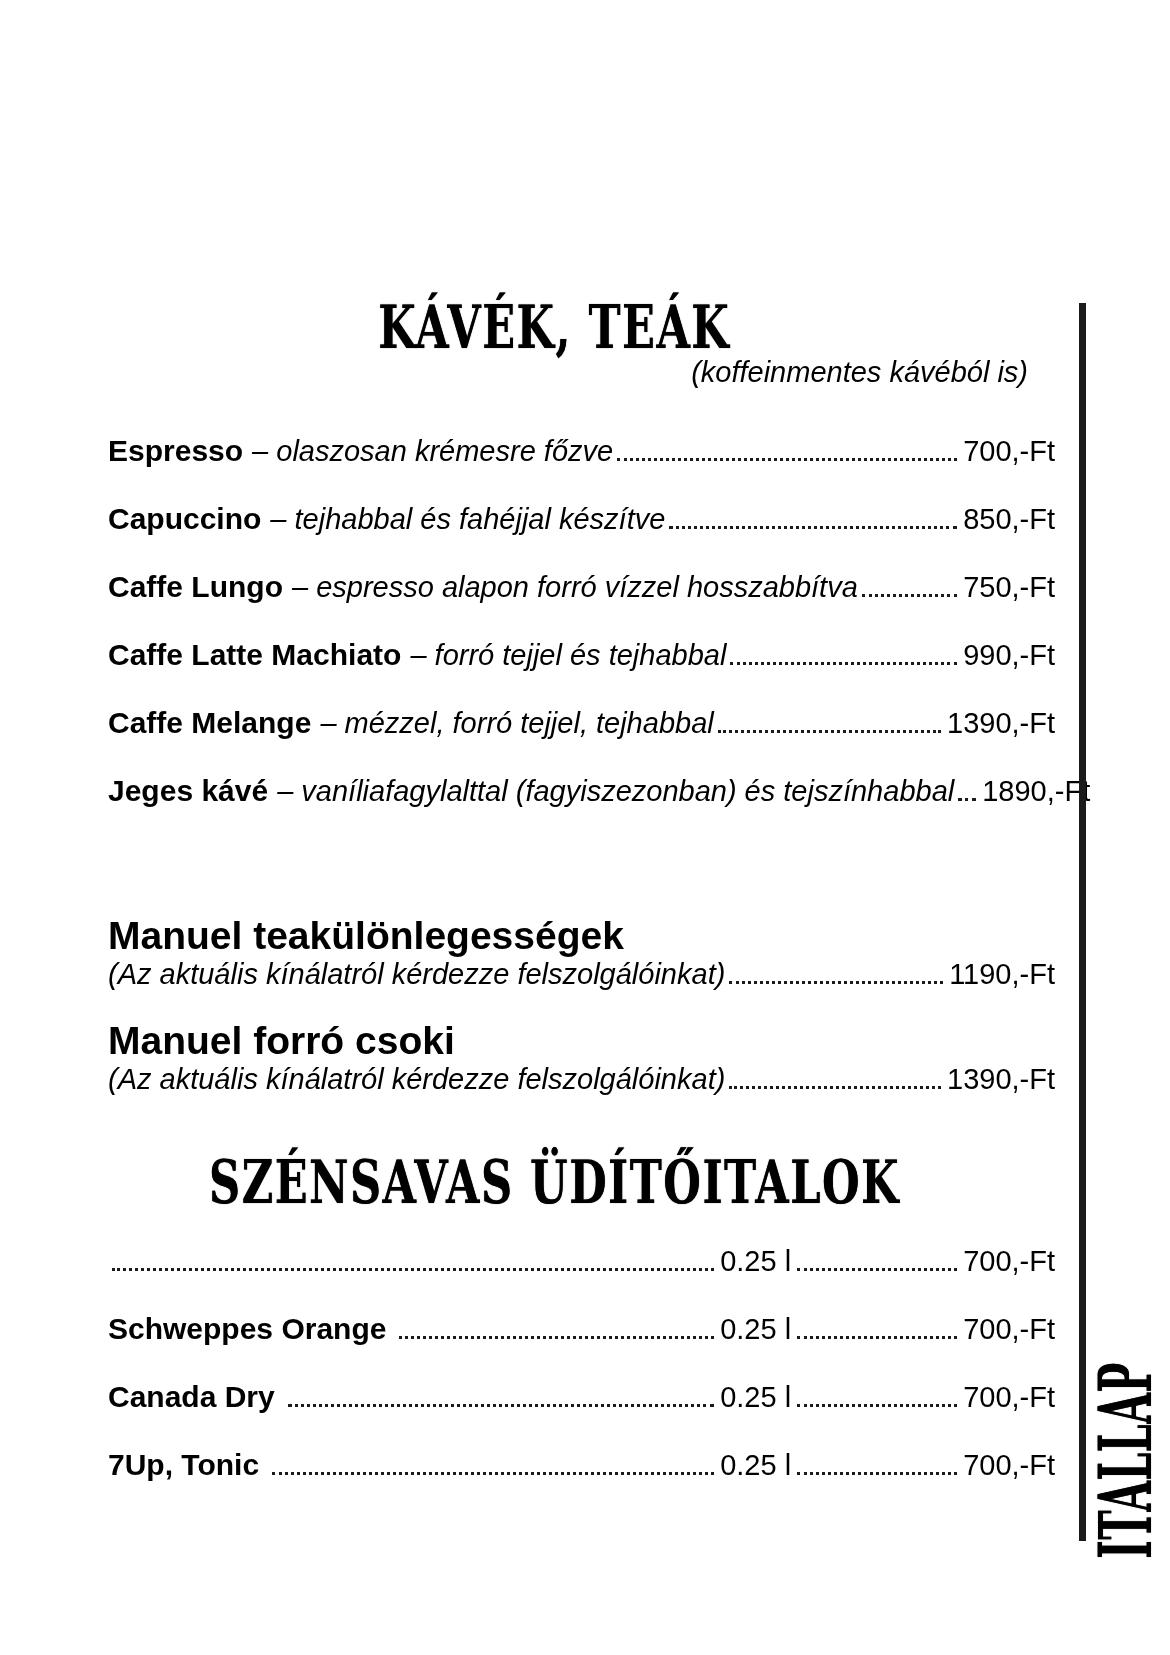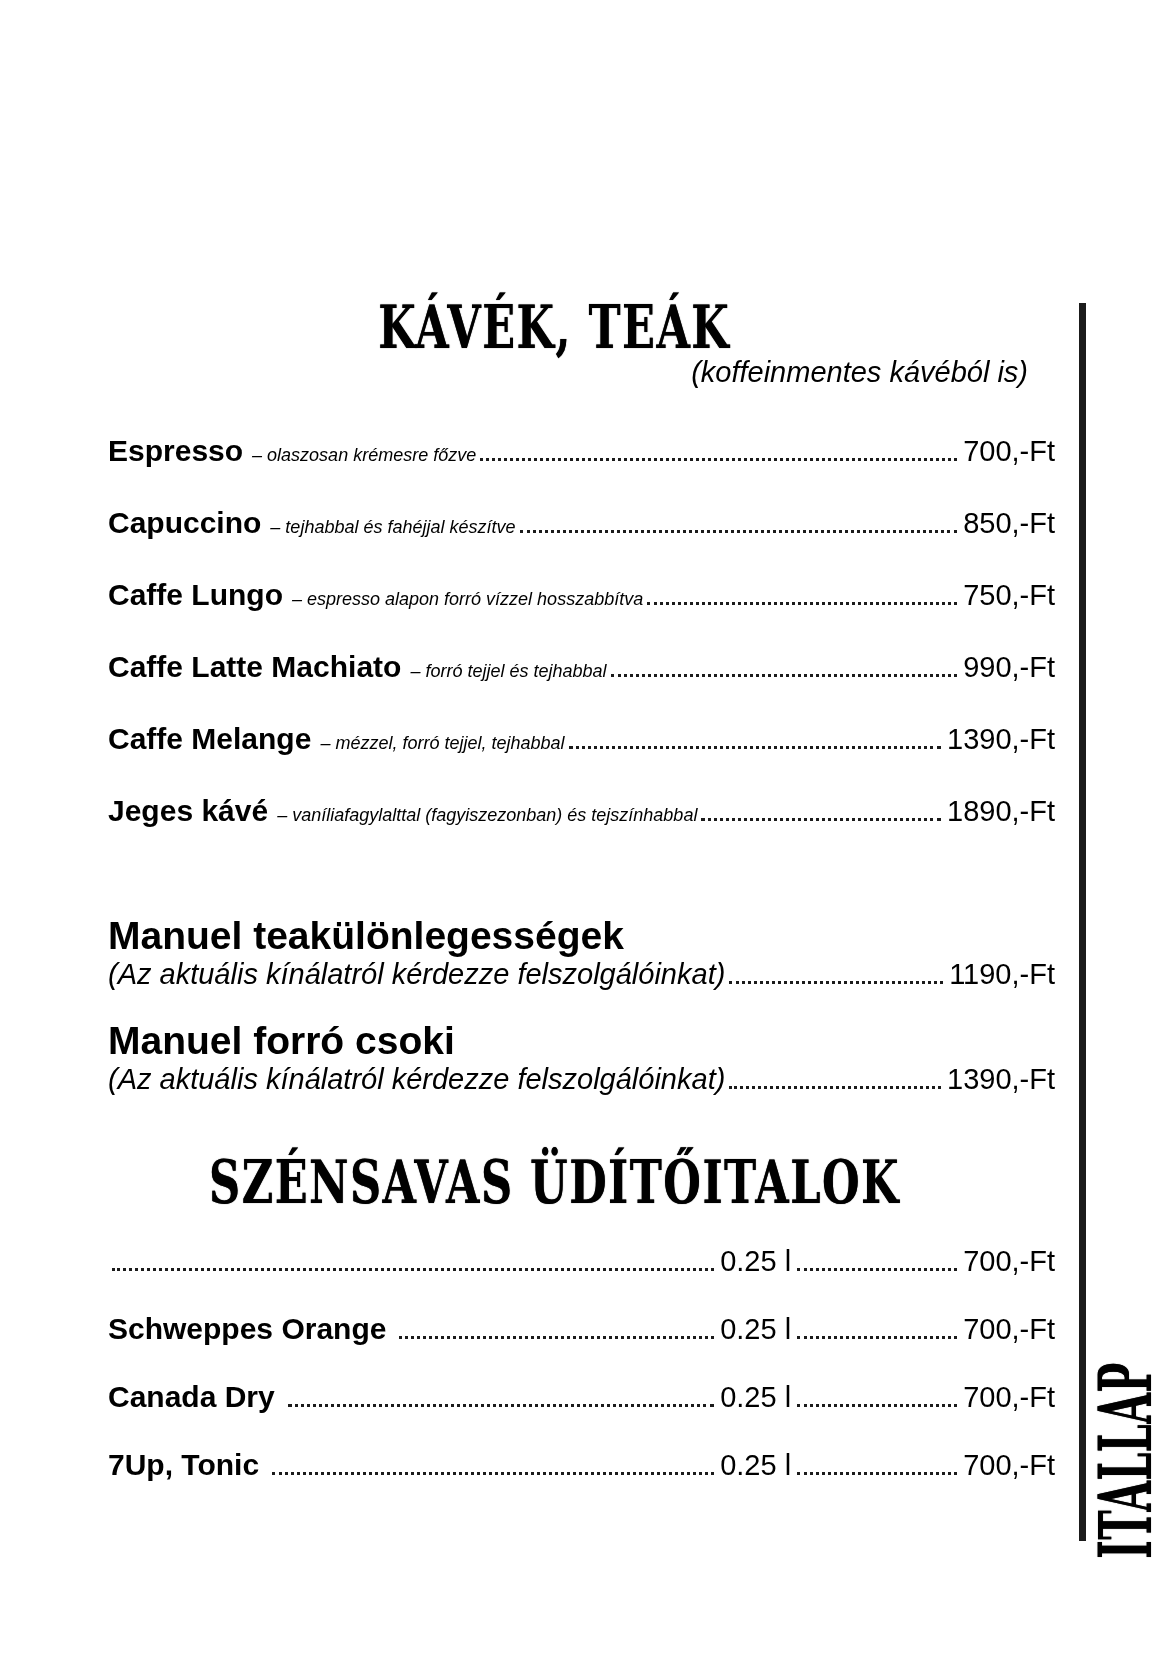--- a/index.html
+++ b/index.html
@@ -22,21 +22,21 @@
   }
   .subtitle {
     text-align:center; font-style:italic; font-size:29px; line-height:32px;
     transform:translateX(-27px);
   }
 
   
   .row { display:flex; align-items:baseline; line-height:36px; white-space:nowrap; }
   .rows .row { margin-bottom:32px; }
   .name  { font-weight:700; font-size:30px; margin-right:9px; }
-  .desc  { font-style:italic; font-size:18px; }
+  .desc  { font-style:italic; font-size:29px; }
   .descp { font-style:italic; font-size:29px; }
   .price { font-size:29px; margin-left:2px; }
   .vol   { font-size:29px; margin:0 2px; }
   .dots  { flex:1 1 auto; min-width:18px; height:0; border-bottom:3.2px dotted #1b1b1b; margin:0 4px; }
   .dots2 { flex:0 0 160px; height:0; border-bottom:3.2px dotted #1b1b1b; margin:0 4px; }
   .special-title { font-weight:700; font-size:39px; line-height:36px; }
 
   
   .side-rule {
     position:absolute; left:1079px; top:303px; width:7px; height:1238px;

